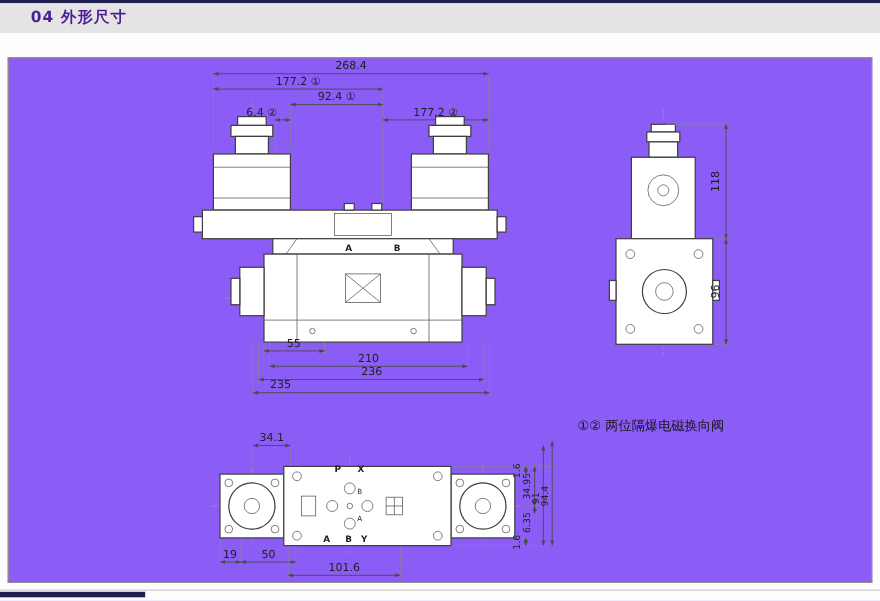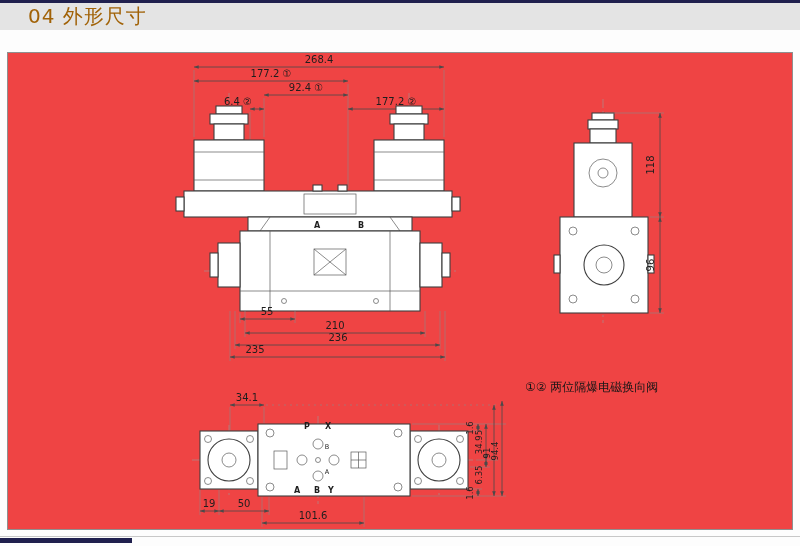--- a/index.html
+++ b/index.html
@@ -1,23 +1,23 @@
 <!DOCTYPE html>
 <html><head>
 <meta charset="utf-8">
 <style>
   html,body{margin:0;padding:0;background:#fdfdfd;}
   .page{position:relative;width:800px;height:546px;background:#fdfdfd;overflow:hidden;
         font-family:"DejaVu Sans","Liberation Sans",sans-serif;}
   .top-rule{position:absolute;left:0;top:0;width:100%;height:3px;background:#20204e;}
   .header-band{position:absolute;left:0;top:3px;width:100%;height:27px;background:#e4e4e4;}
   .header-band .title{display:inline-block;padding-left:28px;line-height:27px;
-        font-size:20px;font-weight:normal;color:#a16207;letter-spacing:1px;}
+        font-size:14px;font-weight:bold;color:#4c1d95;letter-spacing:1px;}
   .content-box{position:absolute;left:7px;top:52px;width:786px;height:478px;
-        border:1px solid #8f8f8f;background:#ef4444;box-sizing:border-box;}
+        border:1px solid #8f8f8f;background:#8b5cf6;box-sizing:border-box;}
   .footer-rule{position:absolute;left:0;bottom:9px;width:100%;height:1px;background:#c8c8c8;}
   .footer-accent{position:absolute;left:0;bottom:3px;width:132px;height:5px;background:#20204e;}
 
   
   .ol{fill:none;stroke:#3f3f3f;stroke-width:1.1;}
   .fw{fill:#ffffff;stroke:#3f3f3f;stroke-width:1.1;}
   .thin{fill:none;stroke:#5a5a5a;stroke-width:0.7;}
   .dim{stroke:#4a4a4a;stroke-width:0.8;fill:none;
        marker-start:url(#ar);marker-end:url(#ar);}
   .ext{stroke:#8a8a8a;stroke-width:0.6;}

